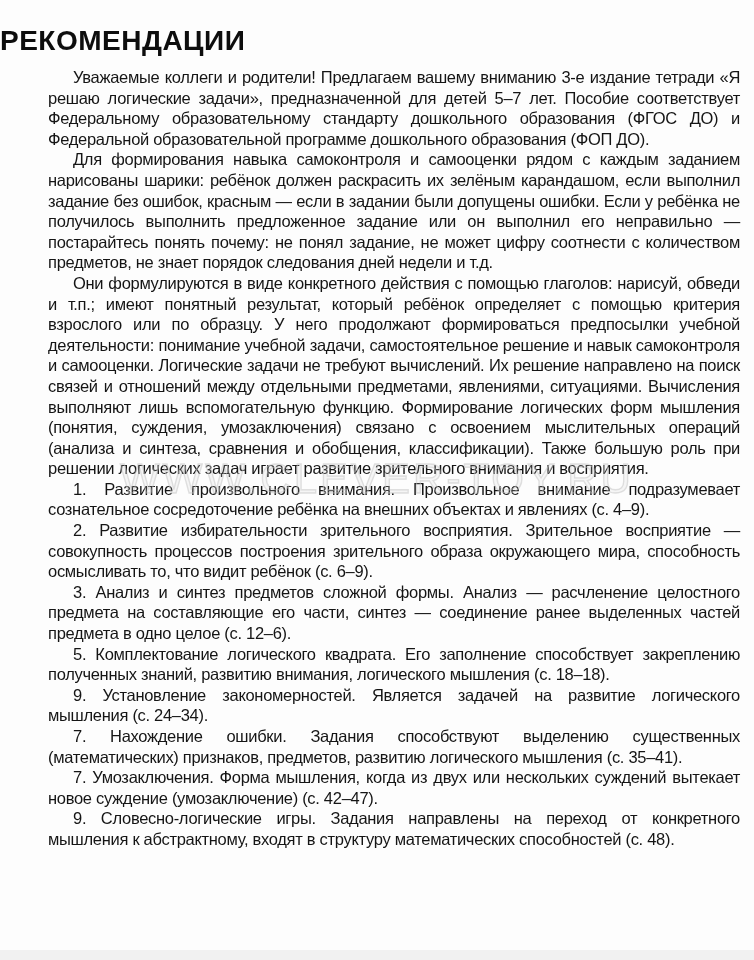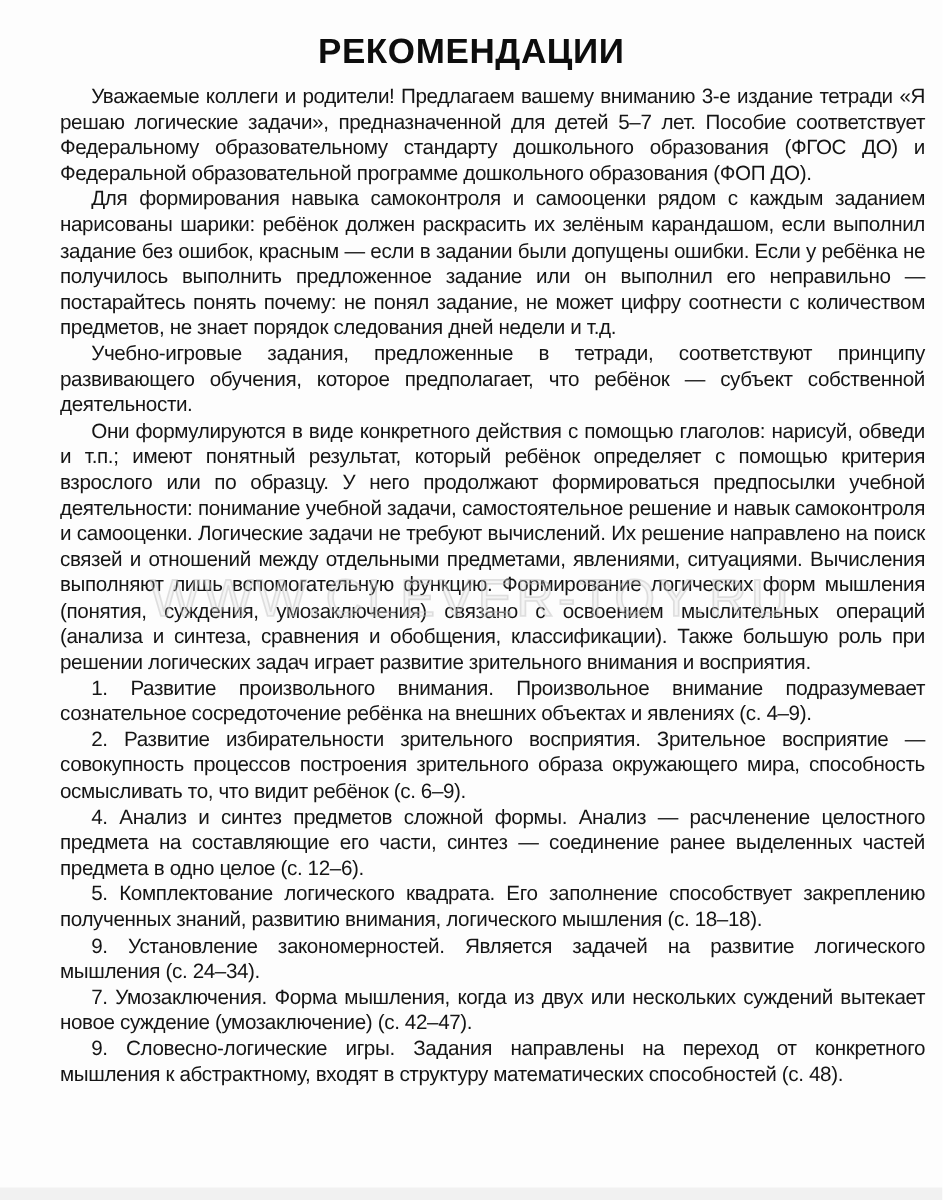--- a/index.html
+++ b/index.html
@@ -10,21 +10,21 @@
   }
   .page {
     position: relative;
     width: 754px; height: 960px;
     background: #fdfdfd;
     overflow: hidden;
   }
   .title {
     margin: 0;
     padding-top: 25px;
-    text-align: center;
+    text-align: left;
     font-size: 28px;
     font-weight: bold;
     letter-spacing: 0.5px;
     color: #0d0d0d;
   }
   .content {
     position: absolute;
     left: 48px; top: 67px;
     width: 692px;
     color: #151515;
@@ -63,28 +63,28 @@
 </head>
 <body>
 
 <div class="page">
 
   <h1 class="title">РЕКОМЕНДАЦИИ</h1>
 
   <div class="content">
     <p>Уважаемые коллеги и родители! Предлагаем вашему вниманию 3-е издание тетради «Я решаю логические задачи», предназначенной для детей 5–7 лет. Пособие соответствует Федеральному образовательному стандарту дошкольного образования (ФГОС ДО) и Федеральной образовательной программе дошкольного образования (ФОП ДО).</p>
     <p>Для формирования навыка самоконтроля и самооценки рядом с каждым заданием нарисованы шарики: ребёнок должен раскрасить их зелёным карандашом, если выполнил задание без ошибок, красным — если в задании были допущены ошибки. Если у ребёнка не получилось выполнить предложенное задание или он выполнил его неправильно — постарайтесь понять почему: не понял задание, не может цифру соотнести с количеством предметов, не знает порядок следования дней недели и т.д.</p>
-    <p>Учебно-игровые задания, предложенные в тетради, соответствуют принципу развивающего обучения, которое предполагает, что ребёнок — субъект собственной деятельности.</p>
     <p>Они формулируются в виде конкретного действия с помощью глаголов: нарисуй, обведи и т.п.; имеют понятный результат, который ребёнок определяет с помощью критерия взрослого или по образцу. У него продолжают формироваться предпосылки учебной деятельности: понимание учебной задачи, самостоятельное решение и навык самоконтроля и самооценки. Логические задачи не требуют вычислений. Их решение направлено на поиск связей и отношений между отдельными предметами, явлениями, ситуациями. Вычисления выполняют лишь вспомогательную функцию. Формирование логических форм мышления (понятия, суждения, умозаключения) связано с освоением мыслительных операций (анализа и синтеза, сравнения и обобщения, классификации). Также большую роль при решении логических задач играет развитие зрительного внимания и восприятия.</p>
 
     <p><b>1. Развитие произвольного внимания</b><span>. Произвольное внимание подразумевает сознательное сосредоточение ребёнка на внешних объектах и явлениях (с. 4–9).</span></p>
     <p><b>2. Развитие избирательности зрительного восприятия</b><span>. Зрительное восприятие — совокупность процессов построения зрительного образа окружающего мира, способность осмысливать то, что видит ребёнок (с. 6–9).</span></p>
-    <p><b>4. Анализ и синтез предметов сложной формы</b><span>. Анализ — расчленение целостного предмета на составляющие его части, синтез — соединение ранее выделенных частей предмета в одно целое (с. 12–6).</span></p>
+    <p><b>3. Анализ и синтез предметов сложной формы</b><span>. Анализ — расчленение целостного предмета на составляющие его части, синтез — соединение ранее выделенных частей предмета в одно целое (с. 12–6).</span></p>
     <p><b>5. Комплектование логического квадрата</b><span>. Его заполнение способствует закреплению полученных знаний, развитию внимания, логического мышления (с. 18–18).</span></p>
     <p><b>9. Установление закономерностей</b><span>. Является задачей на развитие логического мышления (с. 24–34).</span></p>
+    <p><b>7. Нахождение ошибки</b><span>. Задания способствуют выделению существенных (математических) признаков, предметов, развитию логического мышления (с. 35–41).</span></p>
     <p><b>7. Умозаключения</b><span>. Форма мышления, когда из двух или нескольких суждений вытекает новое суждение (умозаключение) (с. 42–47).</span></p>
     <p><b>9. Словесно-логические игры</b><span>. Задания направлены на переход от конкретного мышления к абстрактному, входят в структуру математических способностей (с. 48).</span></p>
   </div>
 
   <div class="watermark">WWW.CLEVER-TOY.RU</div>
 
   <div class="bottom-strip"></div>
 
 </div>
 

